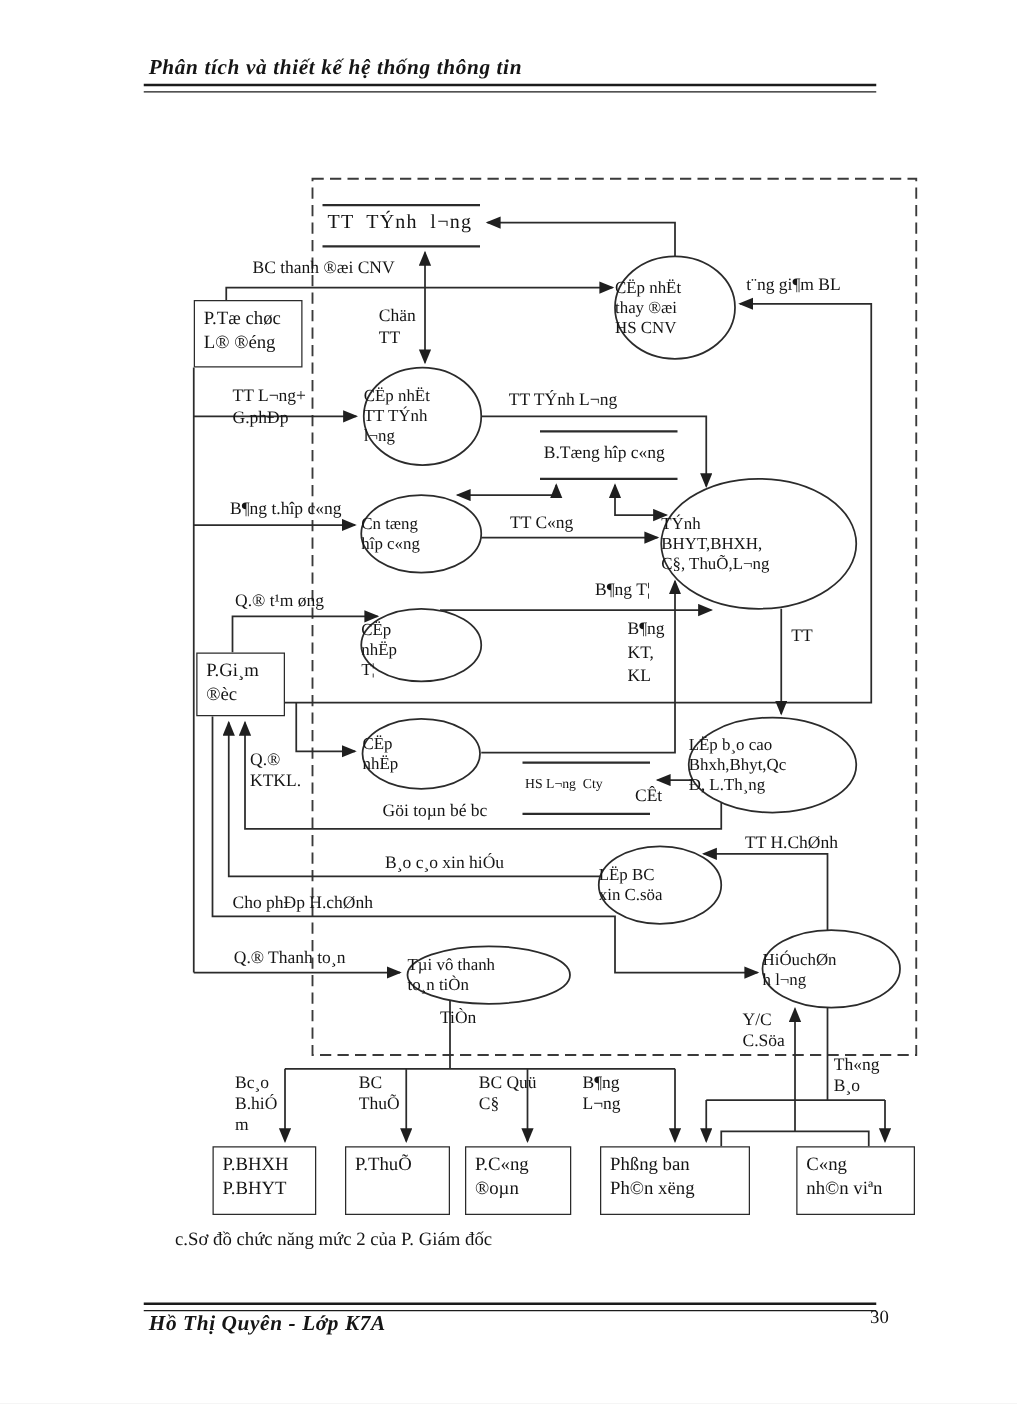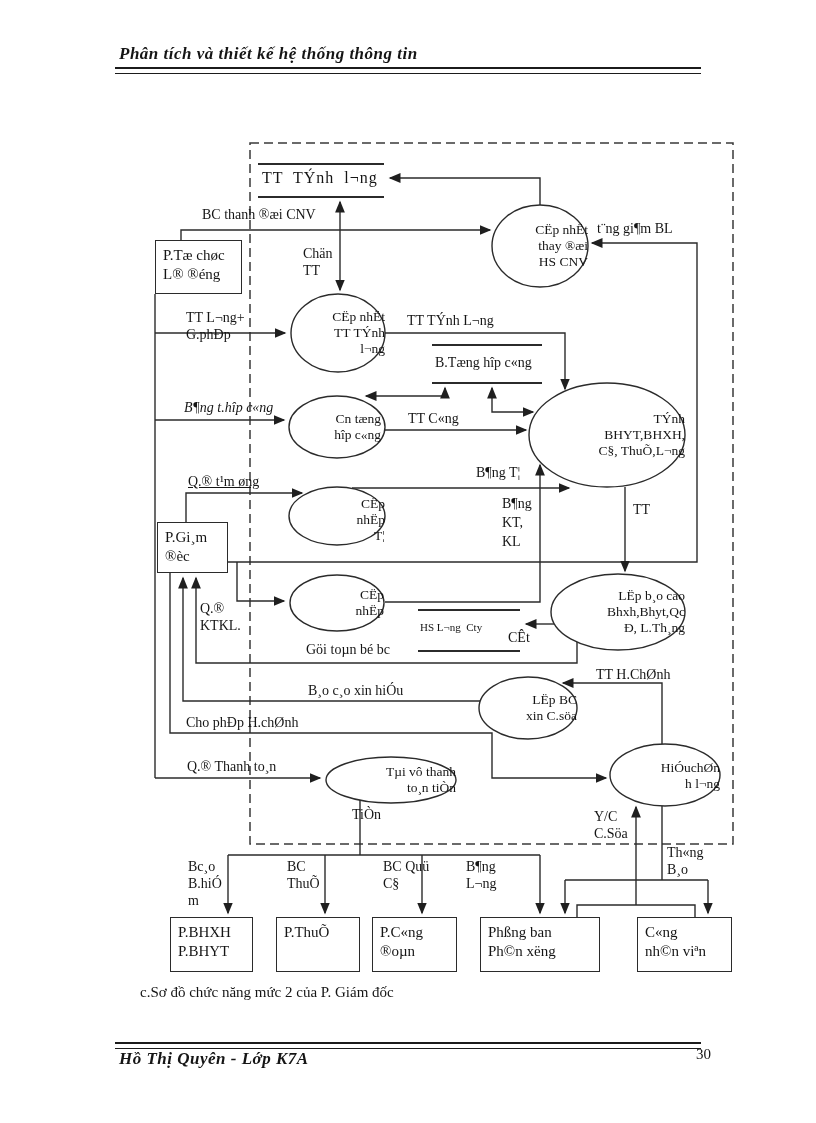--- a/index.html
+++ b/index.html
@@ -1,19 +1,19 @@
 <!DOCTYPE html>
 <html><head>
 <meta charset="utf-8">
 <style>
   html,body{margin:0;padding:0;background:#e8e8e8;}
   .page{position:relative;width:816px;height:1123px;background:#ffffff;margin:0 auto;
         font-family:"Liberation Serif",serif;color:#151515;overflow:hidden;}
   .lbl{position:absolute;font-size:14px;line-height:17px;white-space:pre-line;color:#151515;}
-  .node-text{position:absolute;font-size:13.5px;line-height:16px;text-align:right;
+  .node-text{position:absolute;font-size:13.5px;line-height:16px;text-align:left;
              white-space:pre-line;color:#151515;}
   .store-text{position:absolute;font-size:11px;color:#151515;white-space:pre;}
   .entity{position:absolute;border:1.6px solid #2b2b2b;background:#fff;
           font-size:15px;line-height:19px;white-space:pre-line;padding:5px 4px 0 7px;box-sizing:border-box;}
   .hdr{position:absolute;font-size:17px;font-style:italic;font-weight:bold;letter-spacing:.5px;}
   .rule{position:absolute;height:4px;border-top:2.2px solid #1b1b1b;border-bottom:1px solid #1b1b1b;}
   .caption{position:absolute;font-size:15px;}
   .pagenum{position:absolute;font-size:15px;}
   svg{position:absolute;left:0;top:0;}
 </style>
@@ -136,24 +136,24 @@
   <div class="entity" style="left:637px;top:917px;width:95px;height:55px;">C«ng
 nh©n viªn</div>
 
   <div class="lbl" style="left:202px;top:206px;">BC thanh ®æi CNV</div>
   <div class="lbl" style="left:597px;top:220px;">t¨ng gi¶m BL</div>
   <div class="lbl" style="left:303px;top:245px;">Chän
 TT</div>
   <div class="lbl" style="left:186px;top:309px;">TT L¬ng+
 G.phÐp</div>
   <div class="lbl" style="left:407px;top:312px;">TT TÝnh L¬ng</div>
-  <div class="lbl" style="left:184px;top:399px;font-style:italic;">B¶ng t.hîp c«ng</div>
+  <div class="lbl" style="left:184px;top:399px;">B¶ng t.hîp c«ng</div>
   <div class="lbl" style="left:408px;top:410px;">TT C«ng</div>
   <div class="lbl" style="left:476px;top:464px;">B¶ng T¦</div>
-  <div class="lbl" style="left:188px;top:473px;text-decoration:underline;">Q.® t¹m øng</div>
+  <div class="lbl" style="left:188px;top:473px;">Q.® t¹m øng</div>
   <div class="lbl" style="left:502px;top:494px;line-height:19px;">B¶ng
 KT,
 KL</div>
   <div class="lbl" style="left:633px;top:501px;">TT</div>
   <div class="lbl" style="left:200px;top:600px;">Q.®
 KTKL.</div>
   <div class="lbl" style="left:508px;top:629px;">CÊt</div>
   <div class="lbl" style="left:306px;top:641px;">Göi toµn bé bc</div>
   <div class="lbl" style="left:308px;top:682px;">B¸o c¸o xin hiÓu</div>
   <div class="lbl" style="left:596px;top:666px;">TT H.ChØnh</div>

